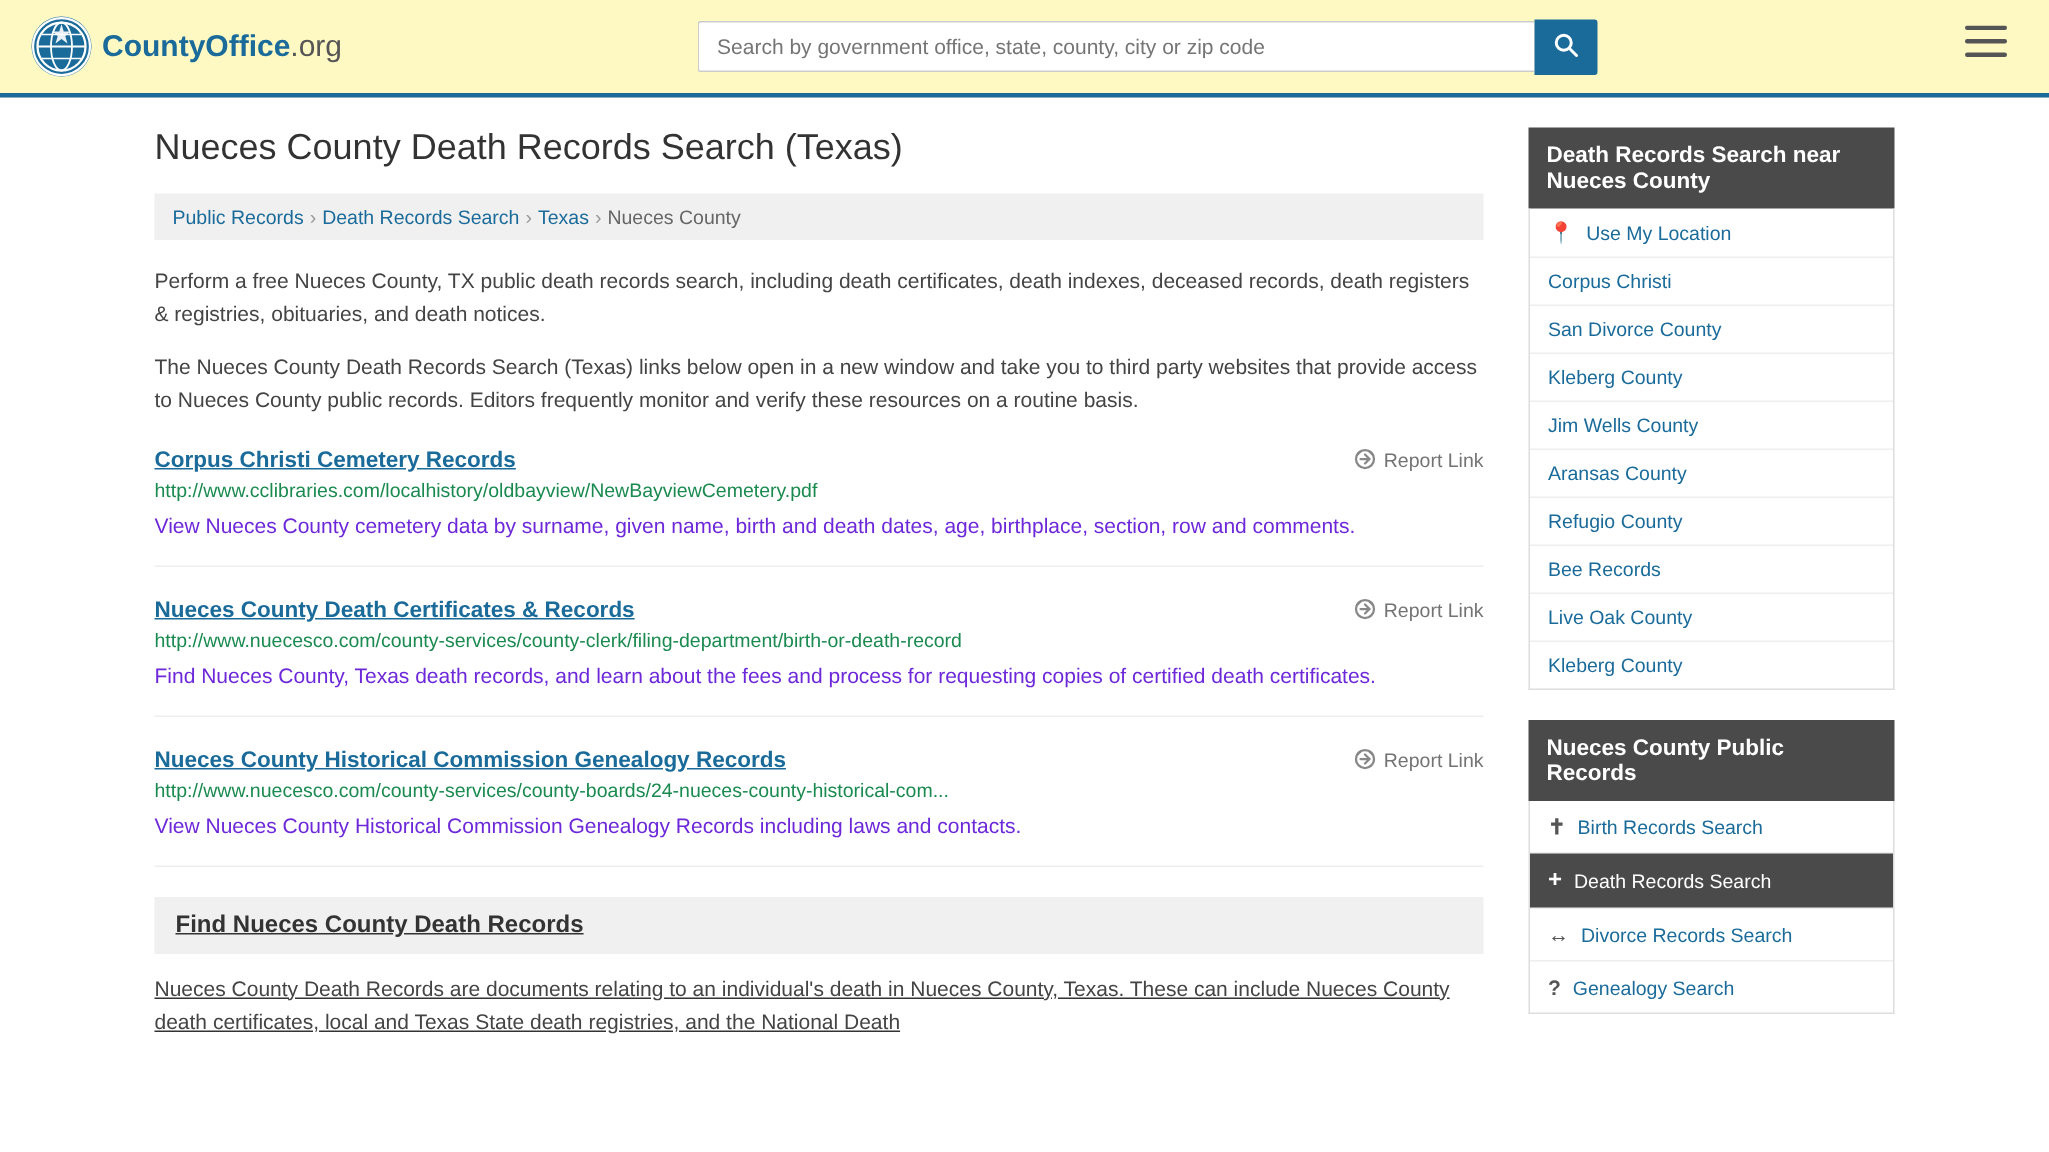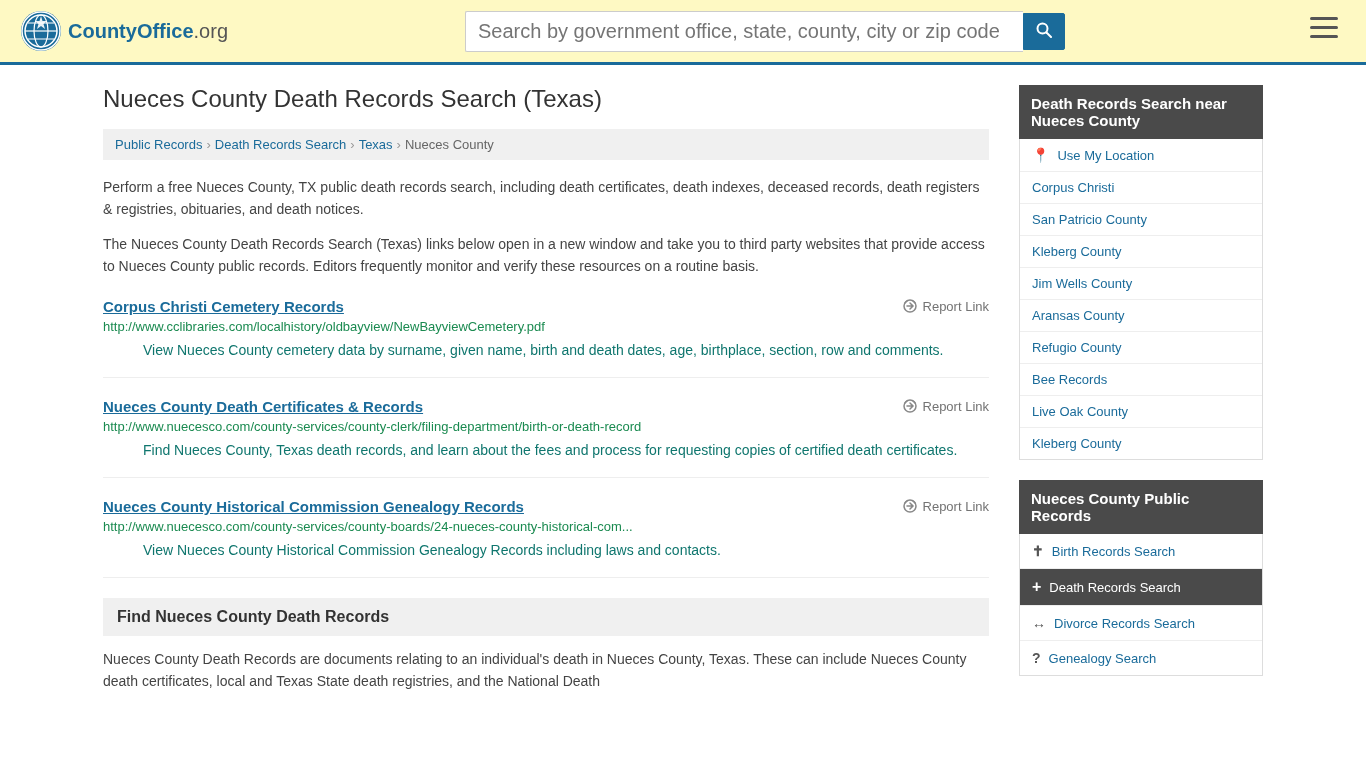--- a/index.html
+++ b/index.html
@@ -29,21 +29,21 @@
       gap: 0;
       flex: 1;
       max-width: 600px;
       margin: 0 30px;
     }
     #search-input {
       flex: 1;
       padding: 8px 12px;
       border: 1px solid #ccc;
       border-right: none;
-      font-size: 20px;
+      font-size: 14px;
       outline: none;
       border-radius: 2px 0 0 2px;
     }
     #search-button {
       background: #1a6b9a;
       border: 1px solid #1a6b9a;
       color: white;
       padding: 8px 12px;
       cursor: pointer;
       border-radius: 0 2px 2px 0;
@@ -142,28 +142,28 @@
       margin-left: 20px;
     }
     .result-url {
       color: #1a8a50;
       font-size: 13px;
       margin-bottom: 6px;
       word-break: break-all;
     }
     .result-desc {
       font-size: 14px;
-      color: #0f766e;
+      color: #6d28d9;
       line-height: 1.5;
-      margin-left: 40px;
     }
 
     
     #find-section {
       margin-top: 20px;
+      text-decoration: underline;
     }
     #find-section-header {
       background: #f0f0f0;
       padding: 10px 14px;
       font-size: 16px;
       font-weight: bold;
       color: #333;
       margin-bottom: 12px;
     }
     #find-section-desc {
@@ -363,21 +363,21 @@
             <span>Use My Location</span>
           </a>
         </li>
         <li>
           <a href="#">
             <span>Corpus Christi</span>
           </a>
         </li>
         <li>
           <a href="#">
-            <span>San Patricio County</span>
+            <span>San Divorce County</span>
           </a>
         </li>
         <li>
           <a href="#">
             <span>Kleberg County</span>
           </a>
         </li>
         <li>
           <a href="#">
             <span>Jim Wells County</span>

